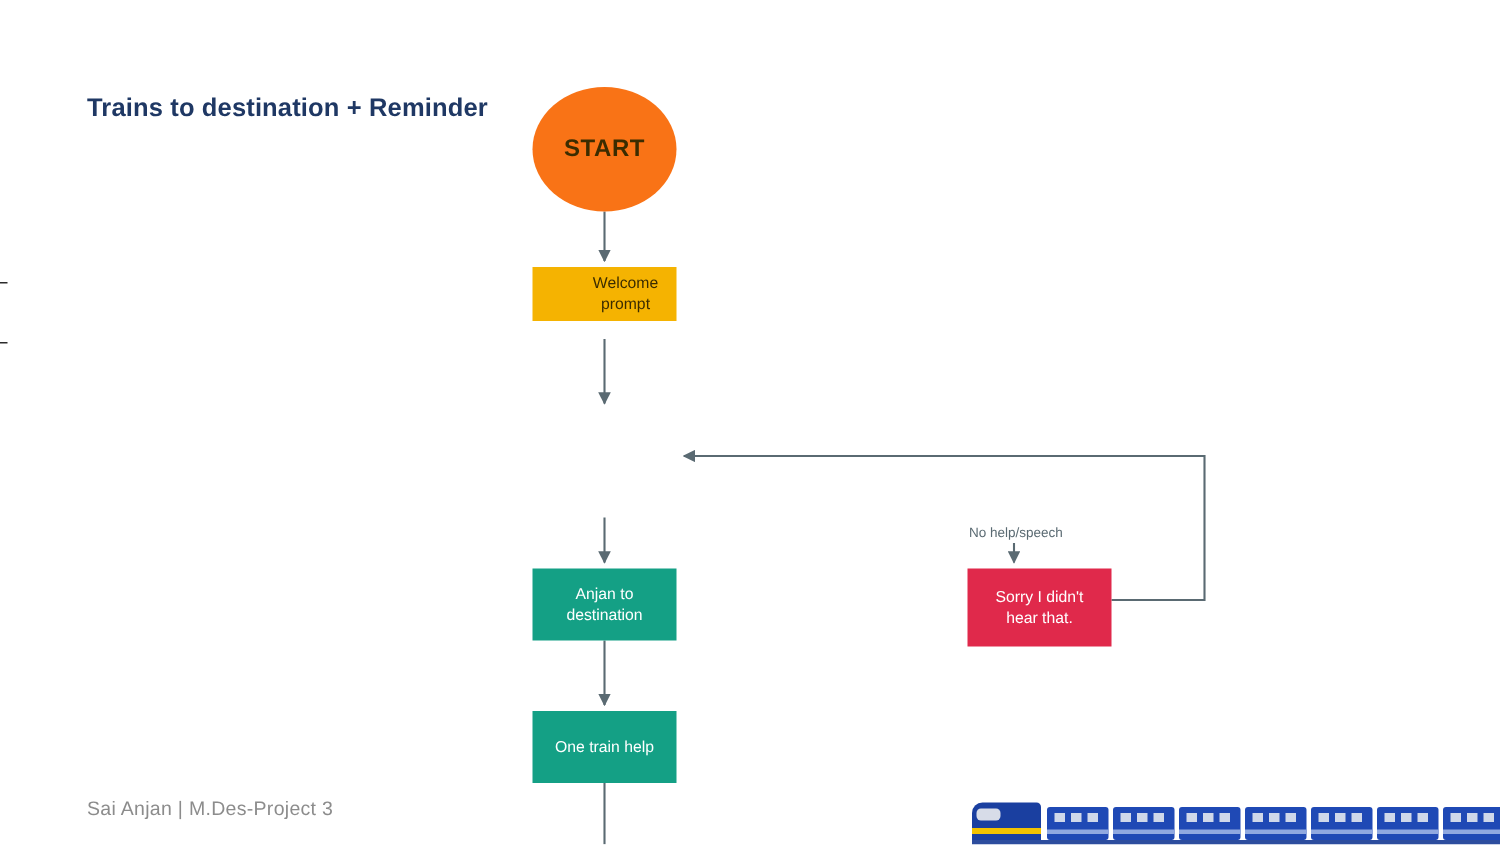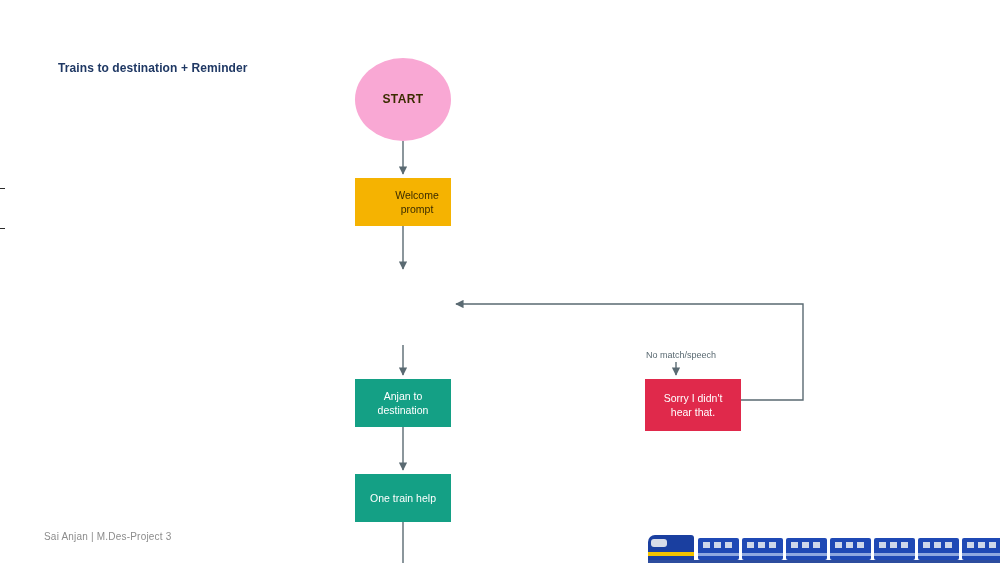--- a/index.html
+++ b/index.html
@@ -31,73 +31,73 @@
     background: #2b2b2b;
   }
   .edge-mark.m1 { top: 188px; }
   .edge-mark.m2 { top: 228px; }
 
   .title {
     position: absolute;
     left: 58px;
     top: 60px;
     width: 300px;
-    font-size: 12px;
+    font-size: 17px;
     font-weight: bold;
     color: #1f3864;
     line-height: 1.45;
     letter-spacing: 0.1px;
   }
   .footer {
     position: absolute;
-    left: 44px;
+    left: 58px;
     top: 531px;
-    font-size: 10px;
+    font-size: 13px;
     color: #8c8c8c;
     letter-spacing: 0.2px;
   }
 
   
   .node {
     position: absolute;
     display: flex;
     align-items: center;
     justify-content: center;
     text-align: center;
     color: #ffffff;
     font-size: 10.5px;
     line-height: 1.35;
     box-sizing: border-box;
     padding: 4px 8px;
   }
   .node.start {
     left: 355px; top: 58px;
     width: 96px; height: 83px;
-    background: #f9a8d4;
+    background: #f97316;
     border-radius: 50%;
     color: #3b2c00;
     font-weight: bold;
-    font-size: 12px;
+    font-size: 16px;
     letter-spacing: 0.4px;
   }
   .node.yellow {
     background: #f5b301;
     color: #3b2c00;
   }
   .node.teal {
     background: #14a085;
     color: #ffffff;
   }
   .node.red {
     background: #e0294b;
     color: #ffffff;
   }
   .node.welcome {
     left: 355px; top: 178px;
-    width: 96px; height: 48px; padding-left: 36px;
+    width: 96px; height: 36px; padding-left: 36px;
   }
   .node.help {
     left: 355px; top: 273px;
     width: 96px; height: 72px;
   }
   .node.trains {
     left: 355px; top: 379px;
     width: 96px; height: 48px;
   }
   .node.onetrain {
@@ -213,21 +213,21 @@
 
     <path d="M 741 400 L 803 400 L 803 304 L 456 304" fill="none" stroke="#5a6a72" stroke-width="1.4" marker-end="url(#arrow)"></path>
   </svg>
 
   <div class="node start">START</div>
   <div class="node yellow welcome">Welcome prompt</div>
   <div class="node teal trains">Anjan to destination</div>
   <div class="node teal onetrain">One train help</div>
   <div class="node red sorry">Sorry I didn't hear that.</div>
 
-  <div class="edge-label nomatch">No match/speech</div>
+  <div class="edge-label nomatch">No help/speech</div>
 
   <div class="footer">Sai Anjan | M.Des-Project 3</div>
 
   <div class="train">
     <div class="rail"></div>
     <div class="loco">
       <div class="face"></div>
       <div class="stripe"></div>
     </div>
     <div class="car" style="left:50px;">

